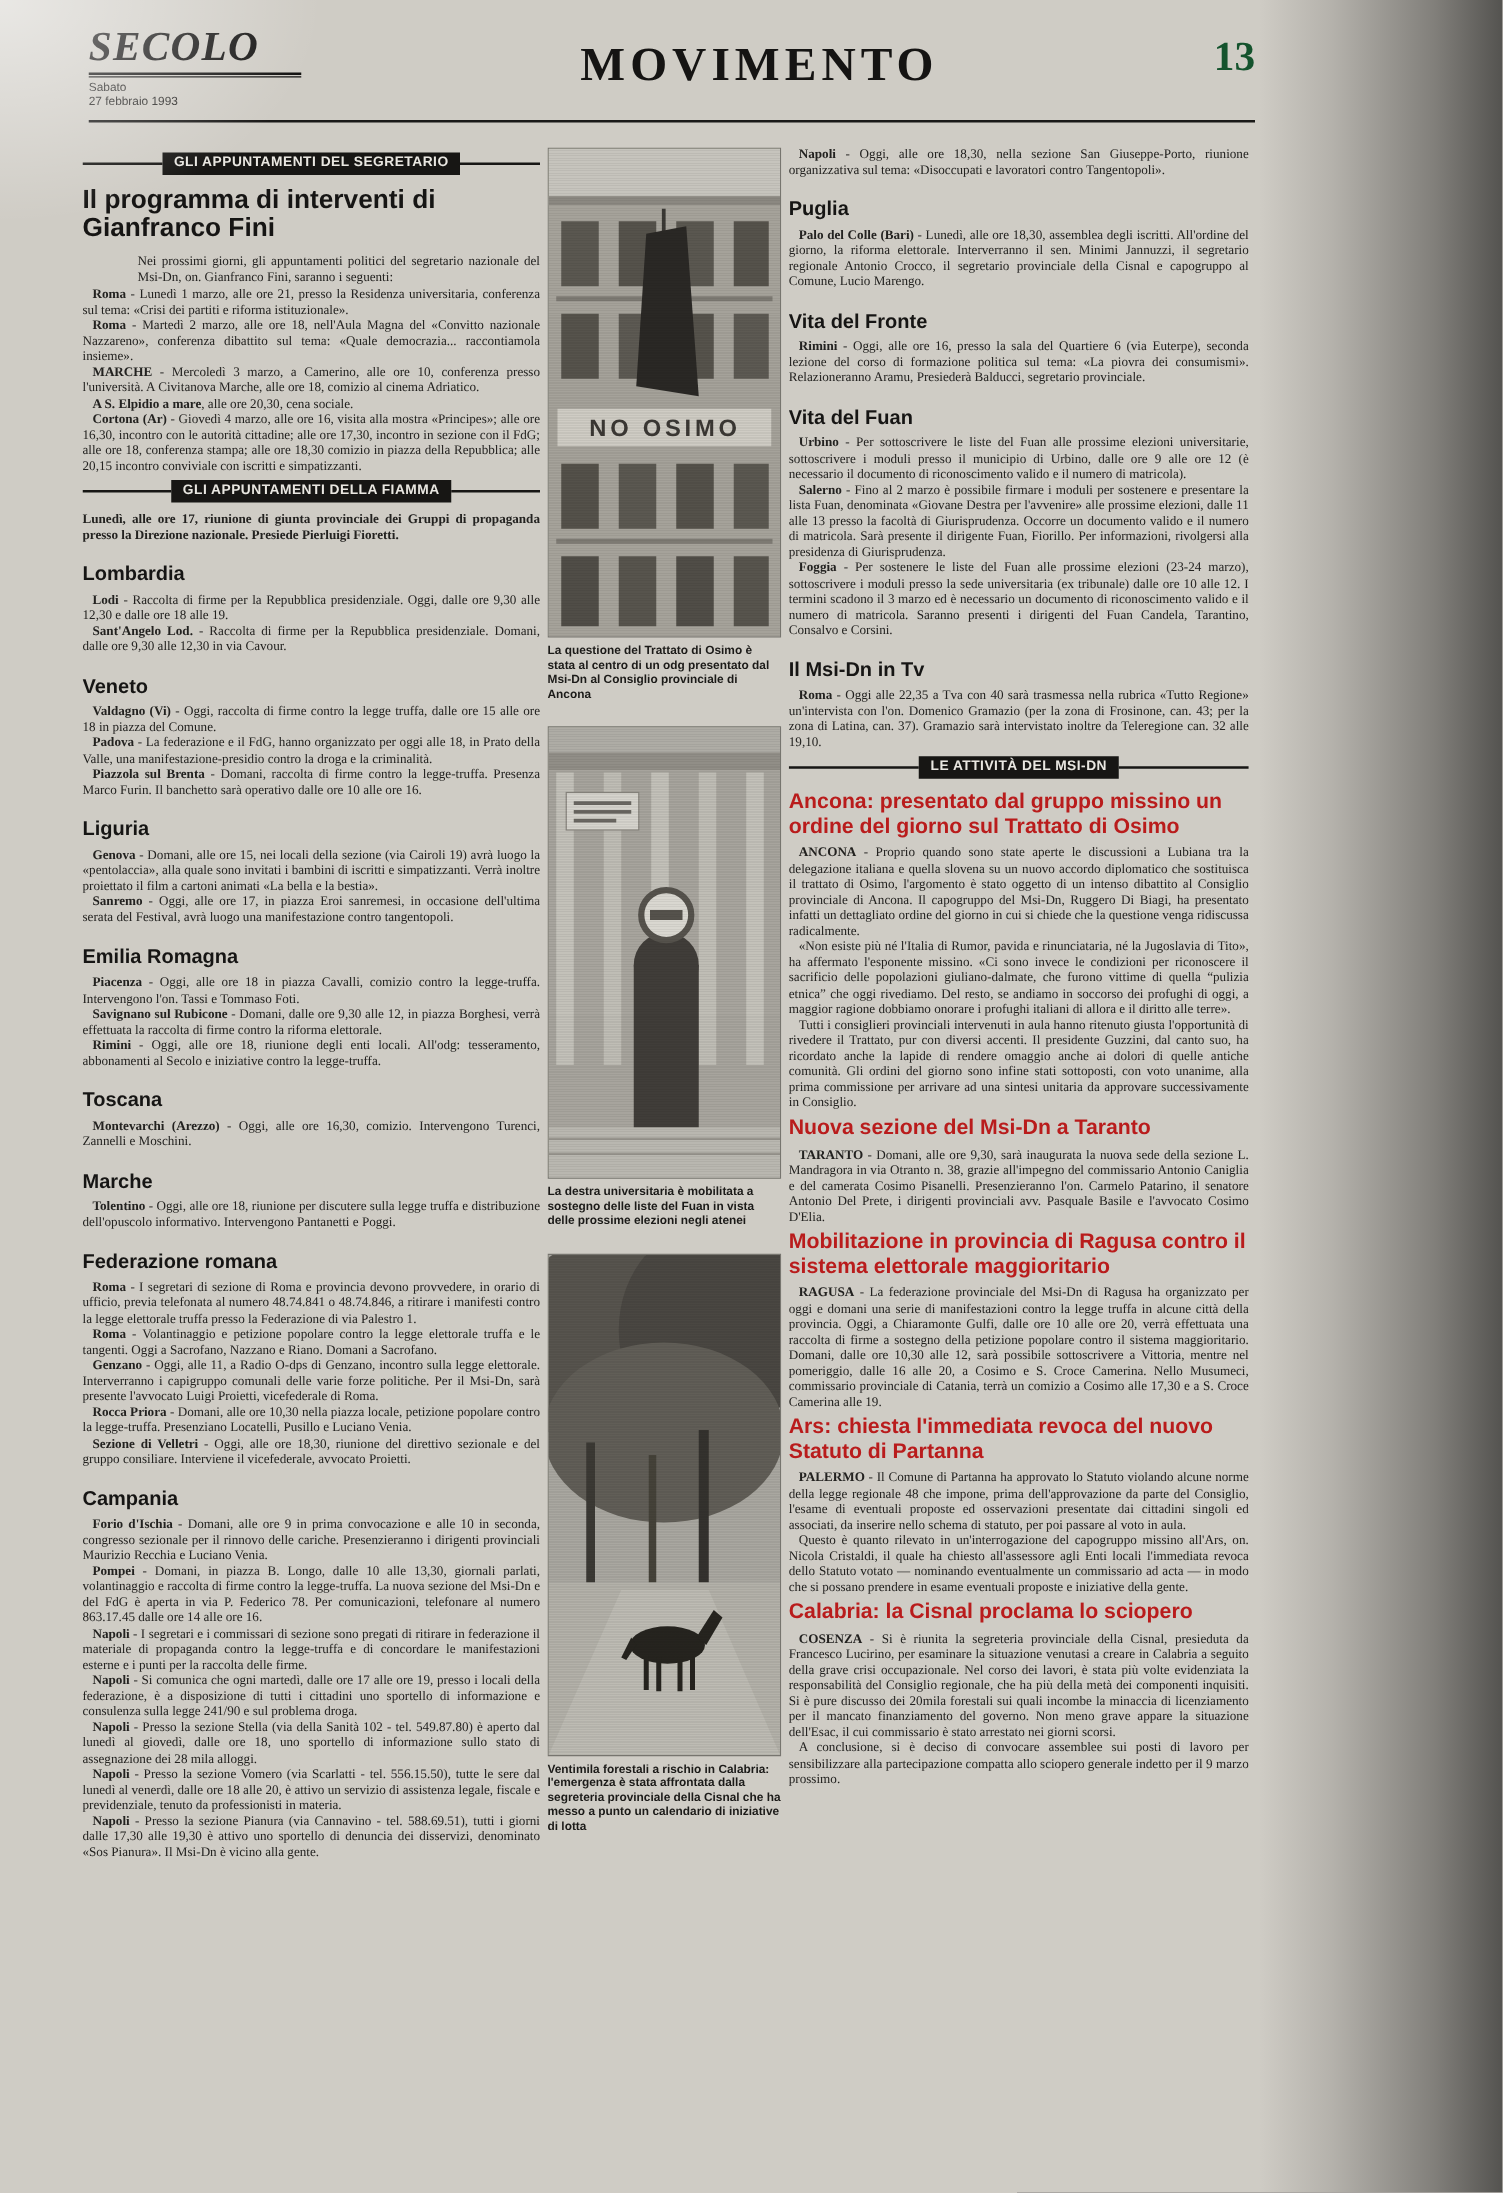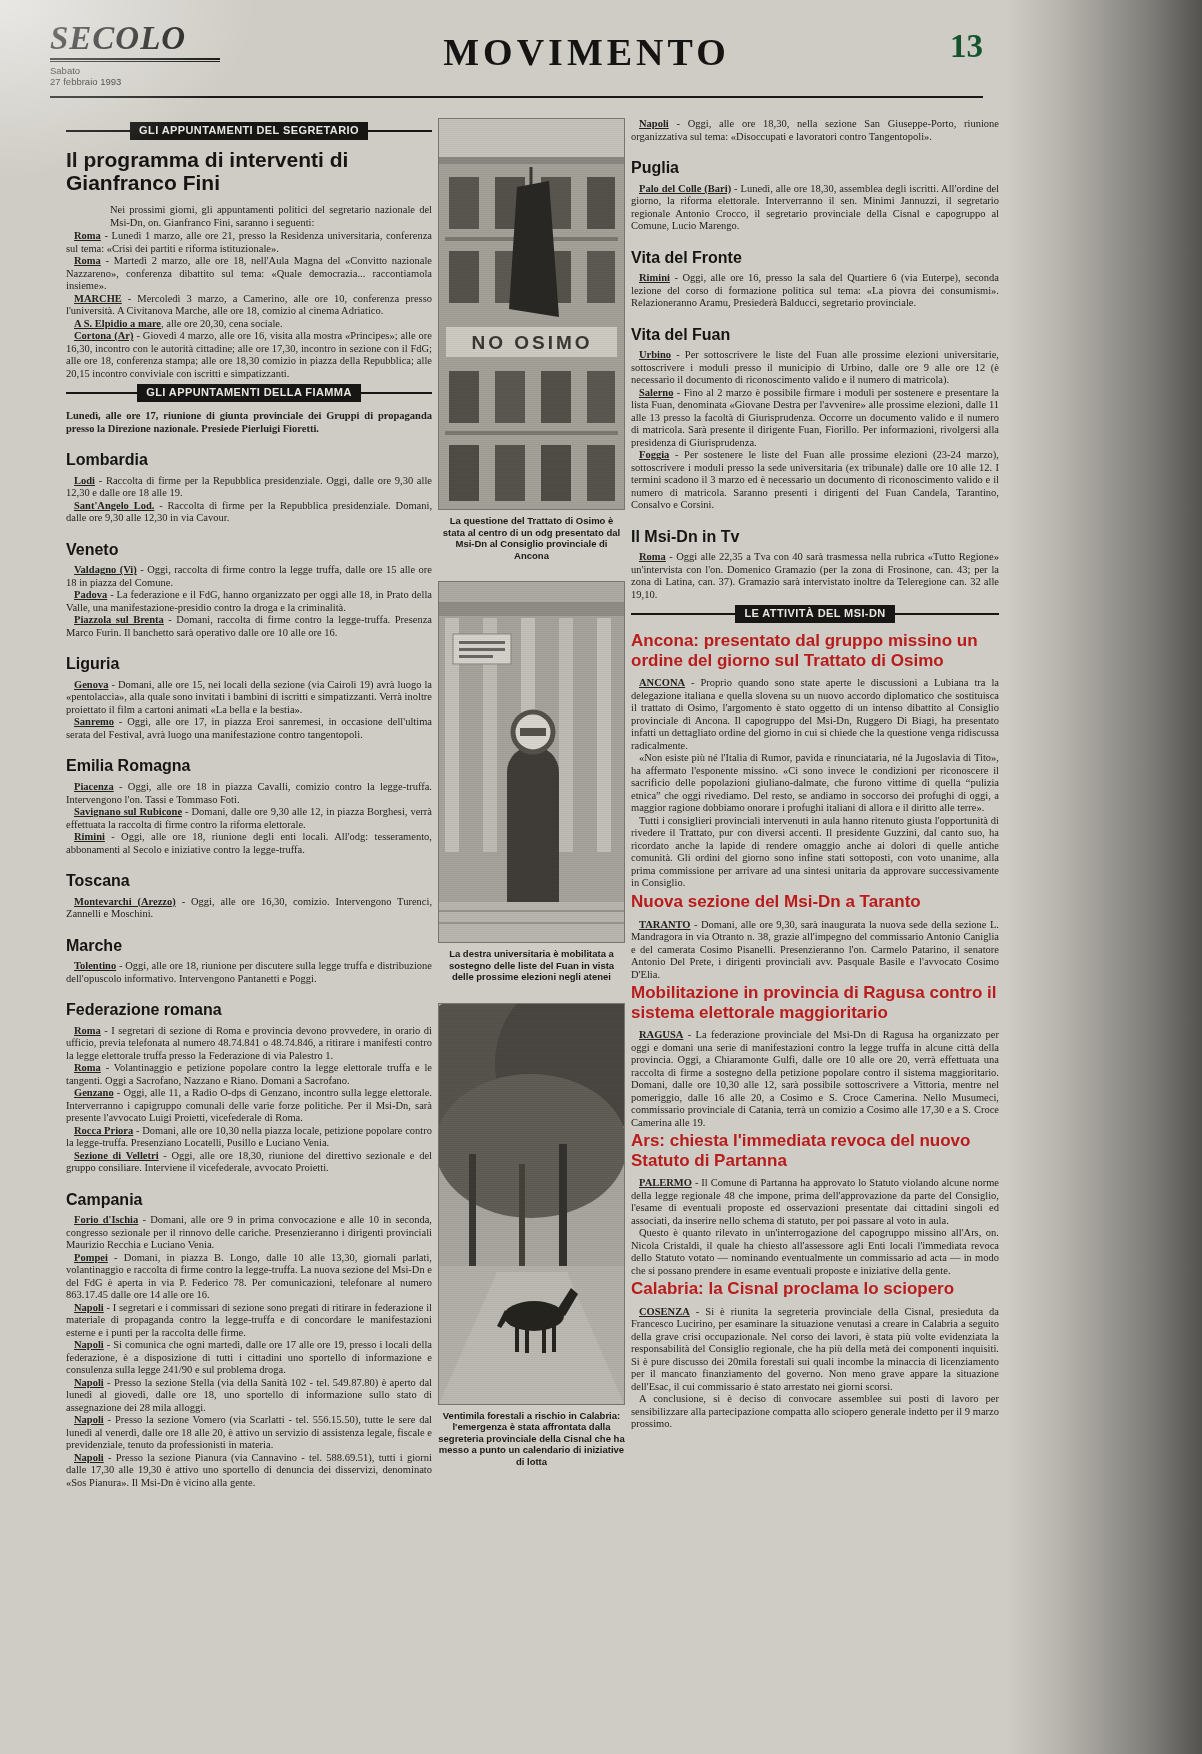--- a/index.html
+++ b/index.html
@@ -3,21 +3,21 @@
 <meta charset="utf-8">
 <style>
   html,body{margin:0;padding:0;background:#8f8e8a;}
   .page{position:relative;width:1202px;height:1754px;background:#cfccc5;overflow:hidden;
         font-family:"Liberation Serif",serif;color:#232220;}
   .scan-light{position:absolute;left:0;top:0;width:260px;height:180px;
         background:radial-gradient(ellipse at 0% 0%,rgba(255,255,255,.55),rgba(255,255,255,0) 70%);pointer-events:none;z-index:5;}
   .scan-shade{position:absolute;top:0;right:0;width:195px;height:100%;z-index:5;pointer-events:none;
         background:linear-gradient(90deg,rgba(0,0,0,0) 0%,rgba(60,58,55,.18) 30%,rgba(35,34,32,.45) 72%,rgba(18,18,17,.65) 100%);}
   
-  .masthead{position:absolute;left:50px;top:16px;width:933px;height:80px;
+  .masthead{position:absolute;left:71px;top:16px;width:933px;height:80px;
         border-bottom:2px solid #1a1918;display:grid;grid-template-columns:230px 1fr 90px;gap:31px;}
   .logo-block{padding-top:6px;}
   .logo-text{font:bold italic 33px "Liberation Serif",serif;letter-spacing:1px;color:#121110;line-height:1;}
   .logo-rule{width:170px;height:2px;background:#121110;margin:3px 0 1px;}
   .logo-rule.thin{height:1px;margin-top:1px;}
   .logo-date{font:400 9.5px/11px "Liberation Sans",sans-serif;color:#2a2927;margin-top:3px;}
   .section-title{font:bold 38px "Liberation Serif",serif;letter-spacing:4px;text-align:center;margin-top:14px;color:#151413;}
   .page-number{font:bold 33px "Liberation Serif",serif;text-align:right;margin-top:12px;color:#14532d;}
   
   .columns{position:absolute;left:66px;top:118px;height:1616px;display:flex;gap:6px;}
@@ -30,30 +30,30 @@
   .banner-row::before,.banner-row::after{content:"";flex:1;border-top:2px solid #171614;}
   .banner{background:#171614;color:#e9e7e1;font:bold 11px/1 "Liberation Sans",sans-serif;
         padding:3px 9px 4px;letter-spacing:.4px;white-space:nowrap;}
   
   .headline-lg{font:bold 21px/1.1 "Liberation Sans",sans-serif;color:#161514;margin:8px 0 10px;}
   .region-h{font:bold 16px/1.1 "Liberation Sans",sans-serif;color:#161514;margin:16px 0 6px;}
   .headline-md{font:bold 17px/1.15 "Liberation Sans",sans-serif;color:#b91c1c;margin:2px 0 7px;}
   
   .body{font:400 10.5px/12.5px "Liberation Serif",serif;text-align:justify;margin:0;color:#232220;}
   .body.item,.body.art{text-indent:8px;}
-  .lead{font-weight:bold;text-decoration:underline;}
+  .lead{font-weight:bold;}
   .bold-para{font-weight:bold;margin:2px 0 4px;}
   .intro{margin-bottom:1px;margin-left:44px;}
   
   figure{margin:0 0 20px;}
   .photo-wrap{position:relative;border:1px solid #77756f;}
   .photo-wrap::after{content:"";position:absolute;inset:0;pointer-events:none;
         background:repeating-linear-gradient(0deg,rgba(0,0,0,.05) 0 1px,rgba(255,255,255,0) 1px 2px);}
   .photo{display:block;}
-  figcaption{font:bold 9.5px/11.5px "Liberation Sans",sans-serif;margin-top:5px;color:#1b1a18;text-align:center;}
+  figcaption{font:bold 9.5px/11.5px "Liberation Sans",sans-serif;margin-top:5px;color:#1b1a18;text-align:left;}
 </style>
 </head>
 <body>
 
 <div class="page">
   <div class="scan-light"></div>
 
   <div class="masthead">
     <div class="logo-block">
       <div class="logo-text">SECOLO</div>

